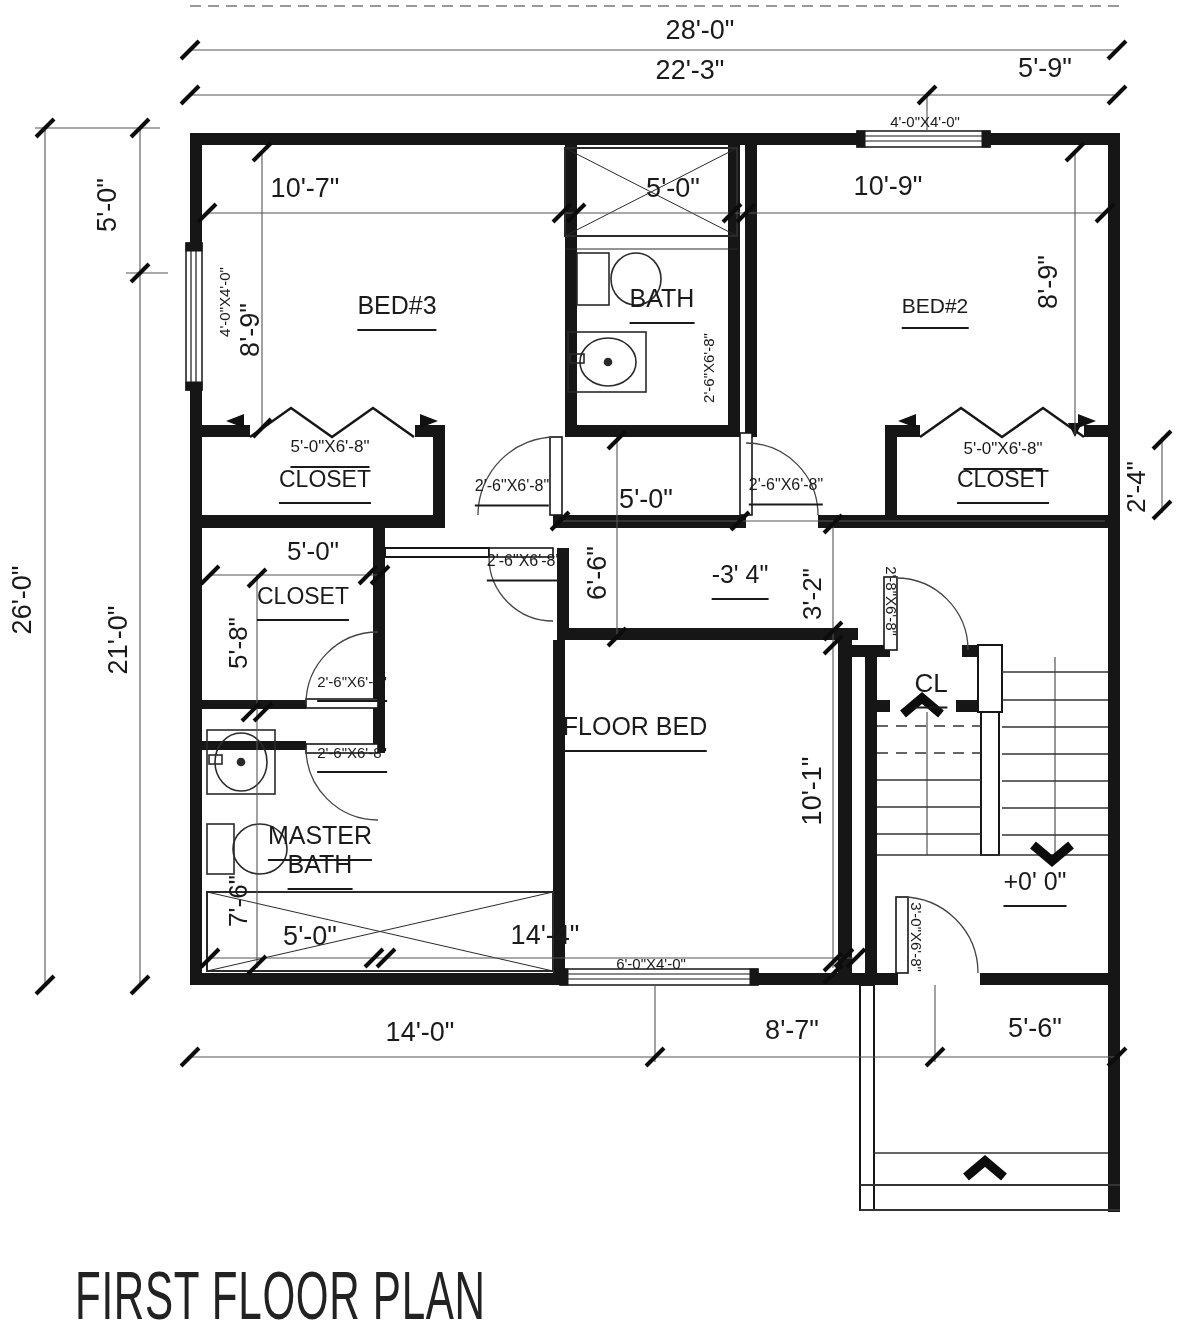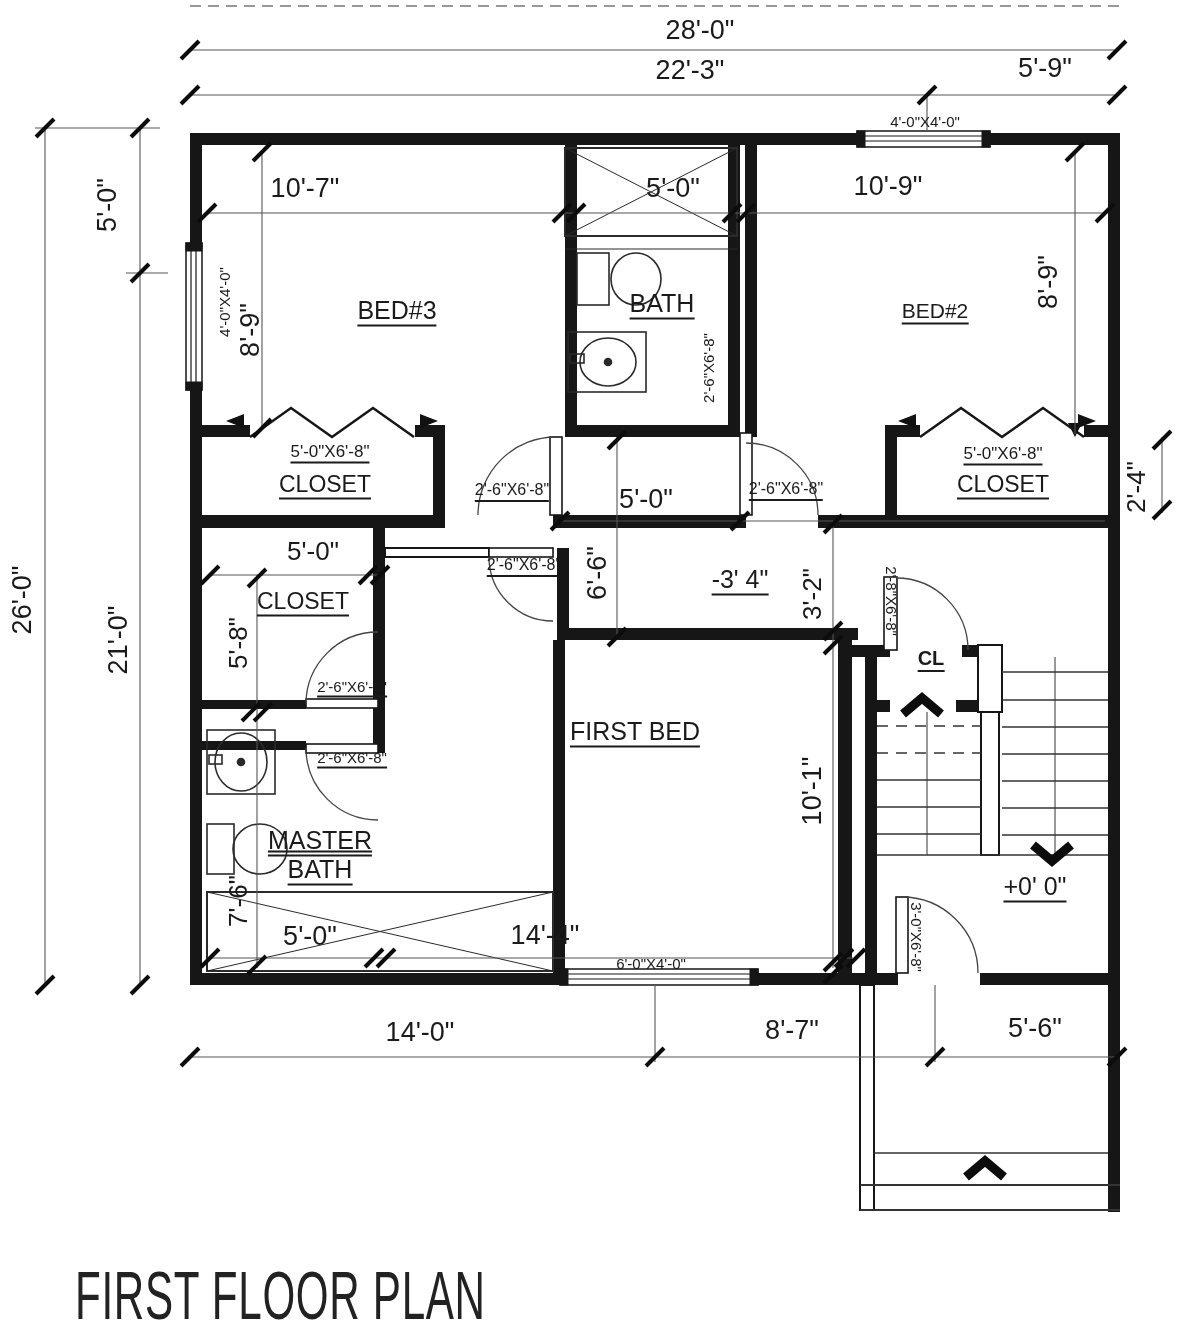--- a/index.html
+++ b/index.html
@@ -3,21 +3,21 @@
 <meta charset="utf-8">
 <style>
   html,body{margin:0;padding:0;background:#fff;}
   #plan{position:relative;width:1182px;height:1332px;background:#fff;overflow:hidden;
         font-family:"Liberation Sans", sans-serif;color:#1a1a1a;}
   #linework{position:absolute;left:0;top:0;}
   .lbl{position:absolute;white-space:nowrap;transform:translate(-50%,-50%);
        color:#1a1a1a;line-height:1;}
   .lbl.rotm90{transform:translate(-50%,-50%) rotate(-90deg);}
   .lbl.rot90{transform:translate(-50%,-50%) rotate(90deg);}
-  .lbl.u{border-bottom:2px solid #1a1a1a;padding-bottom:2px;}
+  .lbl.u{border-bottom:2px solid #1a1a1a;padding-bottom:11px;}
   #title{position:absolute;left:75px;top:1256px;font-size:62px;font-weight:500;
          letter-spacing:1px;transform:scale(0.68,1.1);transform-origin:left top;
          color:#222;}
 </style>
 </head>
 <body>
 
 <div id="plan">
 
   <svg id="linework" width="1182" height="1332" viewBox="0 0 1182 1332">
@@ -290,27 +290,27 @@
       <div class="lbl u" style="left: 512px; top: 492px; font-size: 16px;">2'-6"X6'-8"</div>
       <div class="lbl" style="left: 646px; top: 499px; font-size: 27px;">5'-0"</div>
       <div class="lbl u" style="left: 786px; top: 491px; font-size: 16px;">2'-6"X6'-8"</div>
       <div class="lbl" style="left: 313px; top: 551px; font-size: 26px;">5'-0"</div>
       <div class="lbl u" style="left: 524px; top: 567px; font-size: 16px;">2'-6"X6'-8"</div>
       <div class="lbl rotm90" style="left: 597px; top: 573px; font-size: 27px;">6'-6"</div>
       <div class="lbl u" style="left: 740px; top: 581px; font-size: 25px;">-3' 4"</div>
       <div class="lbl rotm90" style="left: 812px; top: 594px; font-size: 26px;">3'-2"</div>
       <div class="lbl rot90" style="left: 891px; top: 601px; font-size: 15px;">2'-8"X6'-8"</div>
       <div class="lbl u" style="left: 303px; top: 603px; font-size: 23px;">CLOSET</div>
-      <div class="lbl u" style="left: 931px; top: 660px; font-size: 20px; font-weight: bold;">CL</div>
+      <div class="lbl u" style="left: 931px; top: 689px; font-size: 26px;">CL</div>
       <div class="lbl rotm90" style="left: 238px; top: 643px; font-size: 26px;">5'-8"</div>
       <div class="lbl u" style="left: 352px; top: 688px; font-size: 15px;">2'-6"X6'-8"</div>
-      <div class="lbl u" style="left: 635px; top: 733px; font-size: 25px;">FIRST BED</div>
+      <div class="lbl u" style="left: 635px; top: 733px; font-size: 25px;">FLOOR BED</div>
       <div class="lbl u" style="left: 352px; top: 759px; font-size: 15px;">2'-6"X6'-8"</div>
       <div class="lbl rotm90" style="left: 812px; top: 791px; font-size: 27px;">10'-1"</div>
-      <div class="lbl u" style="left: 320px; top: 842px; font-size: 25px; text-decoration: underline;">MASTER</div>
+      <div class="lbl u" style="left: 320px; top: 842px; font-size: 25px;">MASTER</div>
       <div class="lbl u" style="left: 320px; top: 871px; font-size: 25px;">BATH</div>
       <div class="lbl rotm90" style="left: 238px; top: 901px; font-size: 26px;">7'-6"</div>
       <div class="lbl" style="left: 310px; top: 936px; font-size: 27px;">5'-0"</div>
       <div class="lbl" style="left: 545px; top: 935px; font-size: 27px;">14'-4"</div>
       <div class="lbl" style="left: 651px; top: 963px; font-size: 15px;">6'-0"X4'-0"</div>
       <div class="lbl u" style="left: 1035px; top: 888px; font-size: 25px;">+0' 0"</div>
       <div class="lbl rot90" style="left: 916px; top: 937px; font-size: 15px;">3'-0"X6'-8"</div>
       <div class="lbl" style="left: 420px; top: 1032px; font-size: 27px;">14'-0"</div>
       <div class="lbl" style="left: 792px; top: 1030px; font-size: 27px;">8'-7"</div>
       <div class="lbl" style="left: 1035px; top: 1028px; font-size: 27px;">5'-6"</div>

